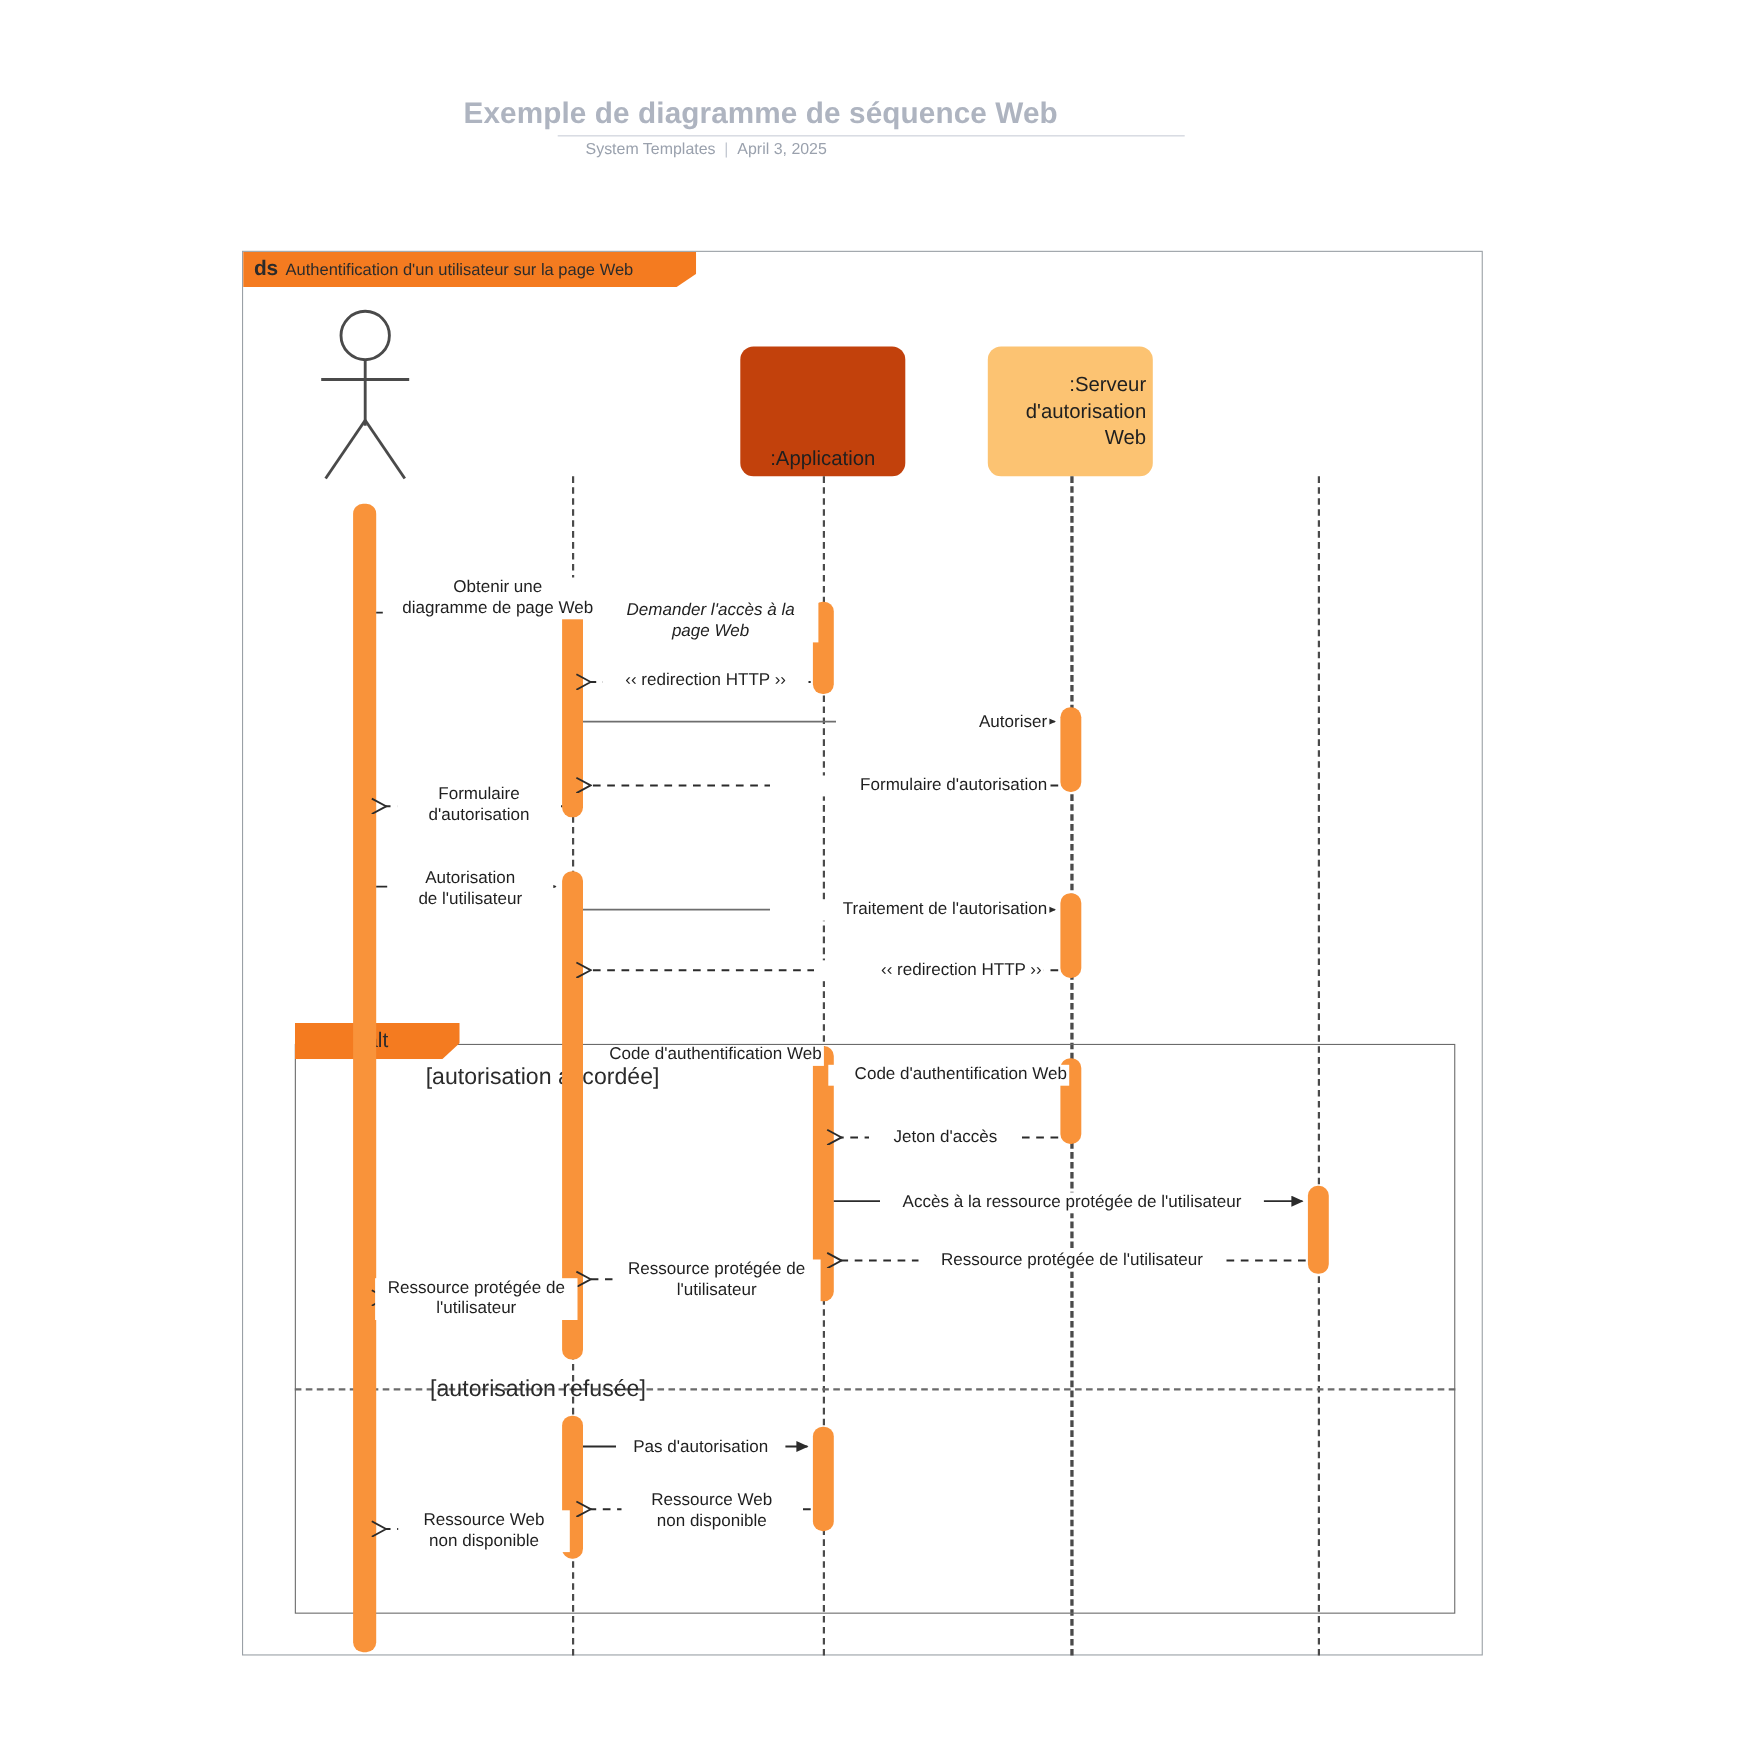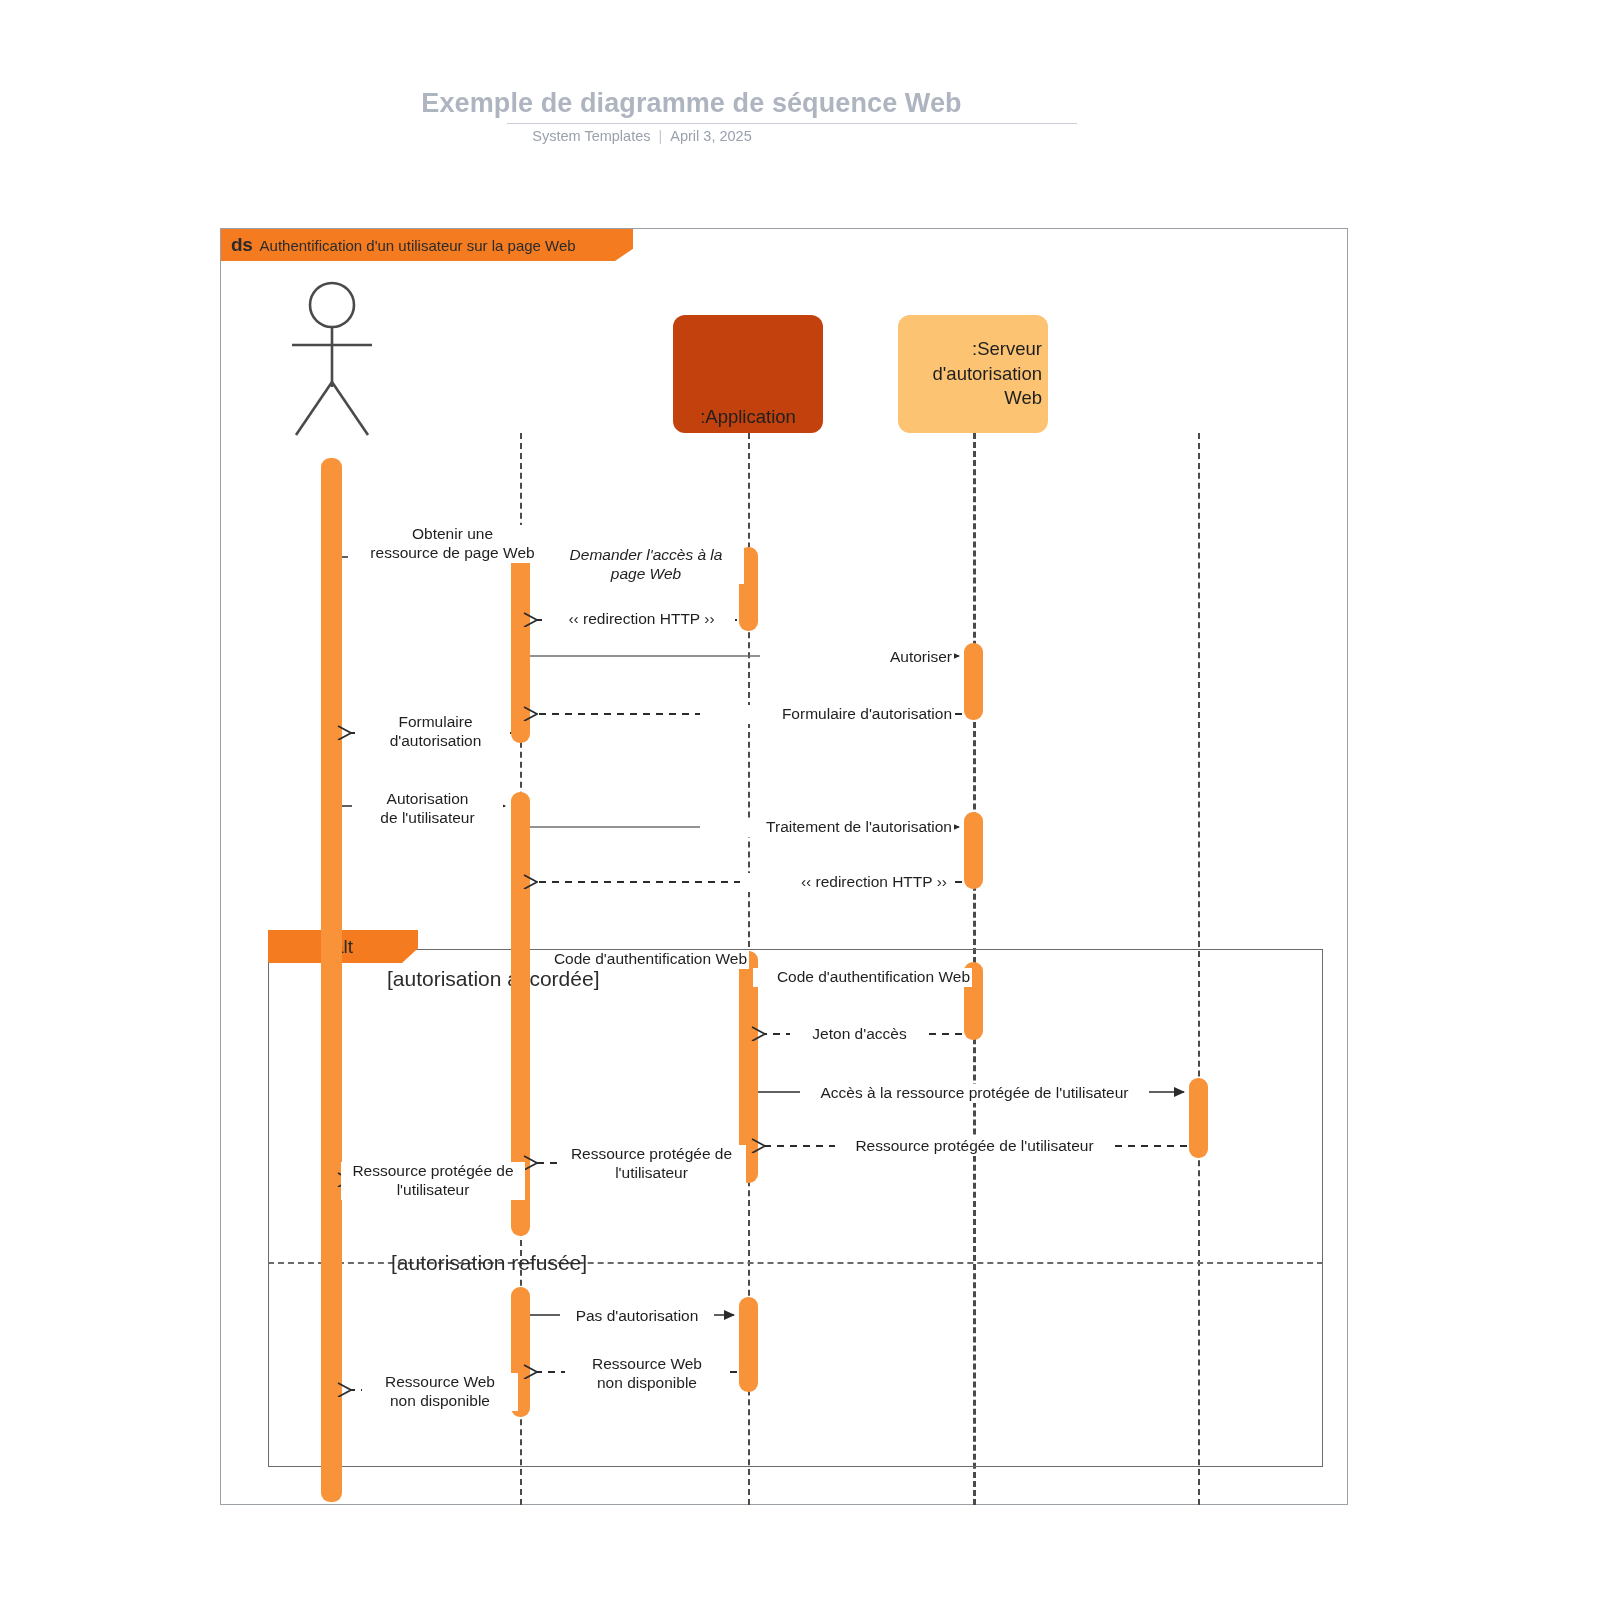--- a/index.html
+++ b/index.html
@@ -271,21 +271,21 @@
 
     
     <line x1="530" y1="1315" x2="734" y2="1315" stroke="#2b2b2b" stroke-width="1.6" marker-end="url(#solidArrow)"></line>
      navigateur --&gt;
     <line x1="737" y1="1372" x2="536" y2="1372" stroke="#2b2b2b" stroke-width="1.8" stroke-dasharray="7,6" marker-end="url(#openArrowL)"></line>
      actor --&gt;
     <line x1="511" y1="1390" x2="350" y2="1390" stroke="#2b2b2b" stroke-width="1.8" stroke-dasharray="7,6" marker-end="url(#openArrowL)"></line>
   </svg>
 
   <div class="msg-label ctr" style="left:348px; top:525px; width:205px;">Obtenir une
-ressource de page Web</div>
+diagramme de page Web</div>
 
   <div class="msg-label ctr" style="left:548px; top:546px; width:192px;font-style:italic;">Demander l'accès à la
 page Web</div>
 
   <div class="msg-label ctr" style="left:548px; top:610px; width:183px;">‹‹ redirection HTTP ››</div>
 
   <div class="msg-label rgt" style="left:760px; top:648px; width:190px;">Autoriser</div>
 
   <div class="msg-label rgt" style="left:700px; top:705px; width:250px;">Formulaire d'autorisation</div>
 

